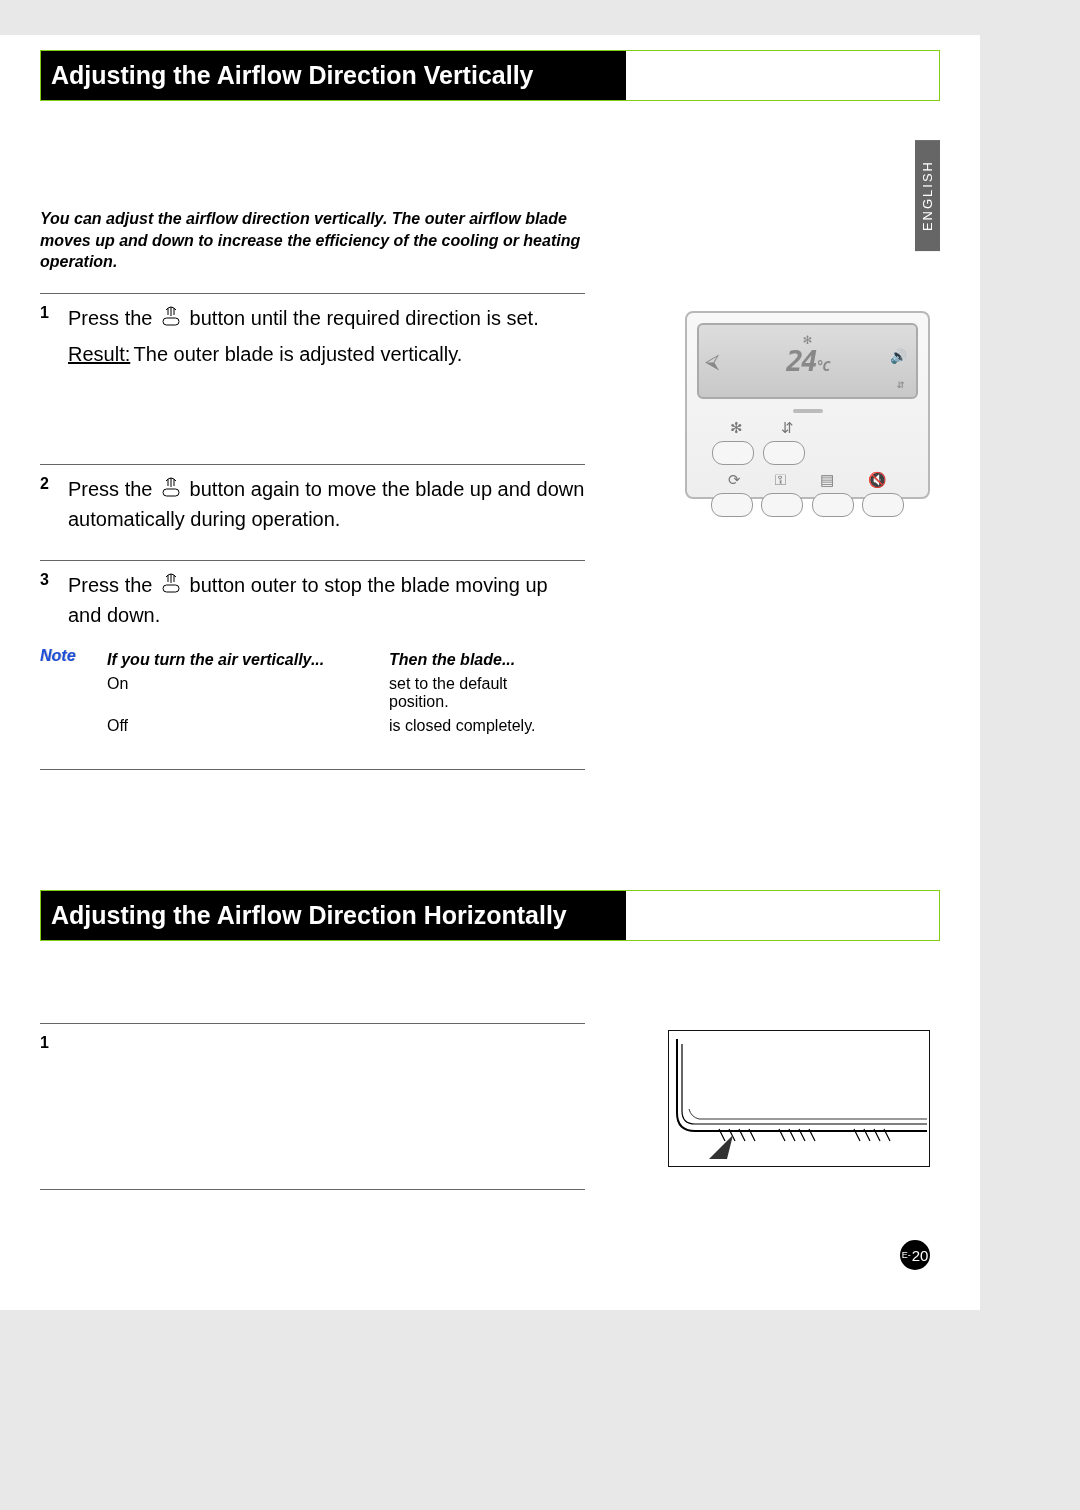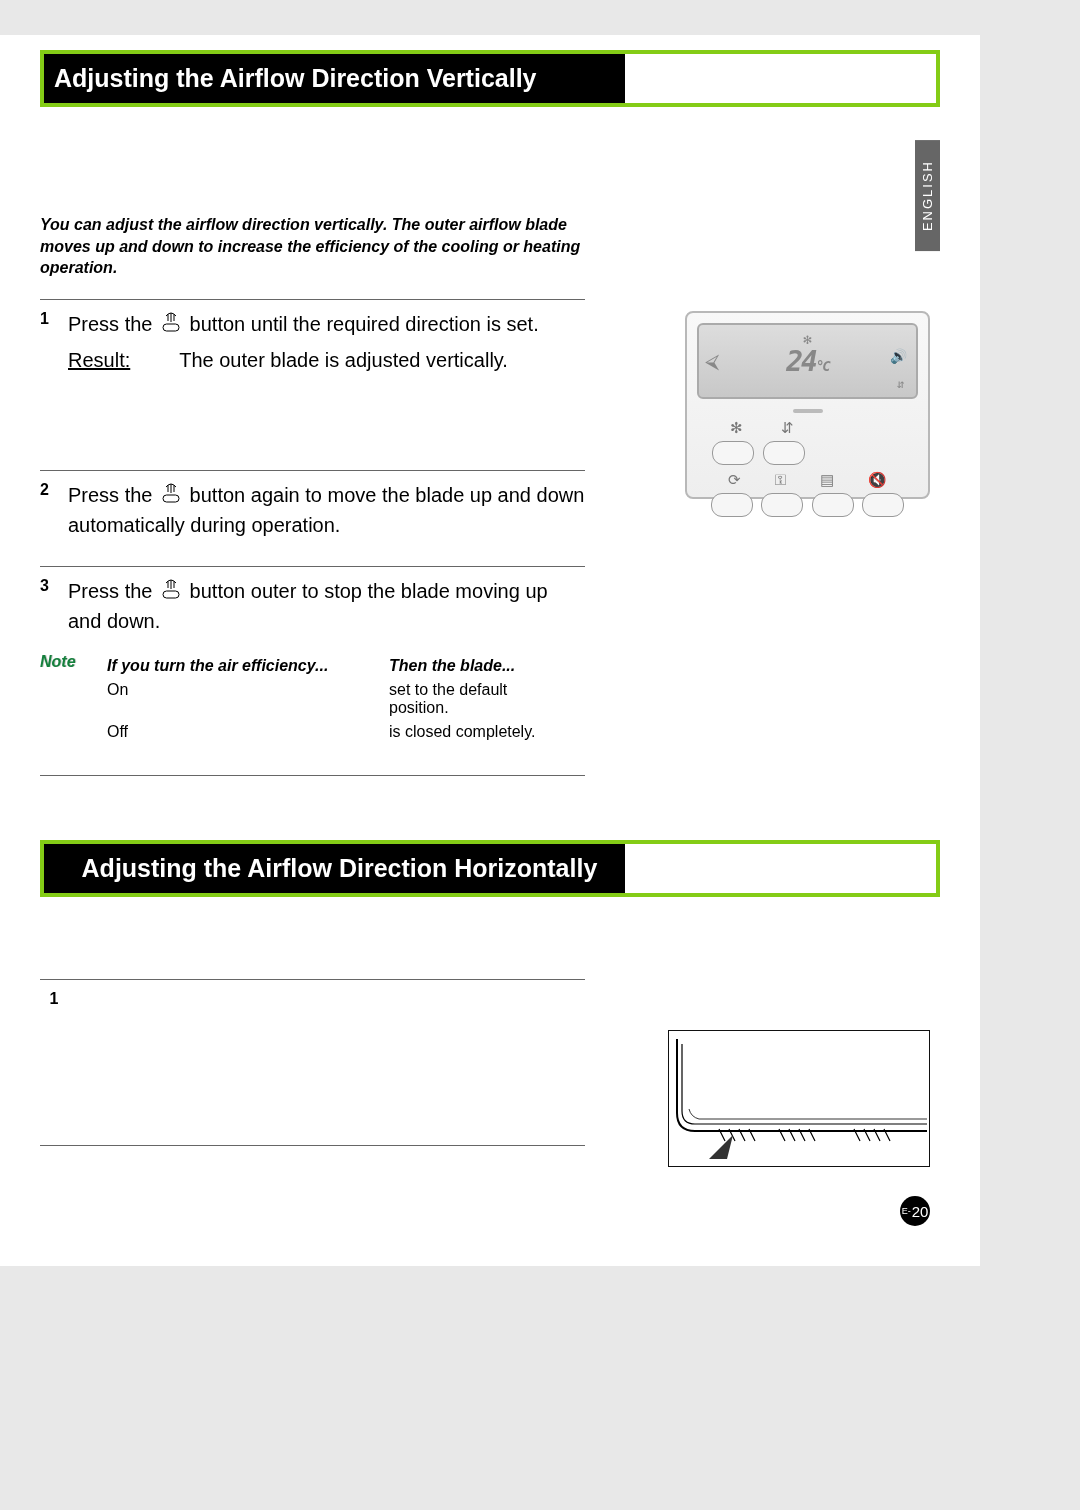--- a/index.html
+++ b/index.html
@@ -23,21 +23,21 @@
     top: 105px;
     background: #666;
     color: #fff;
     font-size: 13px;
     padding: 20px 5px;
     writing-mode: vertical-rl;
     transform: rotate(180deg);
     letter-spacing: 2px;
   }
   .section-header {
-    border: 4px solid #84cc16;
+    border: 1px solid #84cc16;
     margin-bottom: 12px;
   }
   .section-header h2 {
     background: #000;
     color: #fff;
     font-size: 25px;
     margin: 0;
     padding: 10px 0 10px 10px;
     width: 64%;
     font-weight: bold;
@@ -63,21 +63,21 @@
   }
   .step-num { font-weight: bold; width: 28px; flex-shrink:0; font-size:16px; }
   .step-body { font-size: 20px; line-height: 1.4; flex:1; }
   .swing-icon {
     display: inline-block;
     vertical-align: middle;
     margin: 0 2px;
   }
   .result-row { margin-top:6px; }
   .result-label { text-decoration: underline; display:inline-block; width: 60px; vertical-align:top; }
-  .result-text { display:inline-block; width: 420px; vertical-align:top;text-align:center; }
+  .result-text { display:inline-block; width: 420px; vertical-align:top; }
   .step-tall { min-height: 150px; }
   .remote-diagram {
     position: absolute;
     right: 50px;
     top: 276px;
     width: 245px;
     height: 188px;
     background: linear-gradient(#f8f8f8,#eee);
     border: 2px solid #b8b8b8;
     border-radius: 8px;
@@ -106,27 +106,27 @@
   .remote-icons-row { display:flex; justify-content:space-around; font-size:15px; color:#777; margin:6px 14px 4px 14px;}
   .remote-btns-row { display:flex; justify-content:space-around; margin:0 10px;}
   .remote-btn { width:40px; height:22px; border:1.5px solid #999; border-radius:11px; background:#f6f6f6; }
   .note-block {
     display:flex;
     padding: 8px 0 30px 0;
   }
   .note-label {
     width: 65px; flex-shrink:0;
     font-style: italic; font-weight:bold; font-size:16px;
-    color:#15803d; text-shadow:1px 0 #ccc;
+    color:#1d4ed8; text-shadow:1px 0 #ccc;
   }
   .note-table { font-size:16px; }
   .note-table .hdr { font-weight:bold; font-style:italic; }
   .note-table td { padding: 2px 20px 2px 0; vertical-align:top; }
   .note-table td.c1 { width:260px; }
-  .section2 { margin-top: 64px; text-align: center; }
+  .section2 { margin-top: 120px; }
   .unit-diagram {
     position: absolute;
     right: 50px;
     top: 995px;
     width: 260px;
     height: 135px;
     border: 1px solid #111;
     background:#fff;
   }
   .page-num {
@@ -205,21 +205,21 @@
         </span>
         <span> button outer to stop the blade moving up and down.</span>
       </div>
     </div>
 
     <div class="note-block" style="border-bottom:1px solid #666;">
       <div class="note-label">Note</div>
       <table class="note-table">
         <tbody>
             <tr class="hdr">
-          <td class="c1">If you turn the air efficiency...</td>
+          <td class="c1">If you turn the air vertically...</td>
           <td>Then the blade...</td>
         </tr>
         <tr>
           <td class="c1">On</td>
           <td>set to the default position.</td>
         </tr>
         <tr>
           <td class="c1">Off</td>
           <td>is closed completely.</td>
         </tr>

